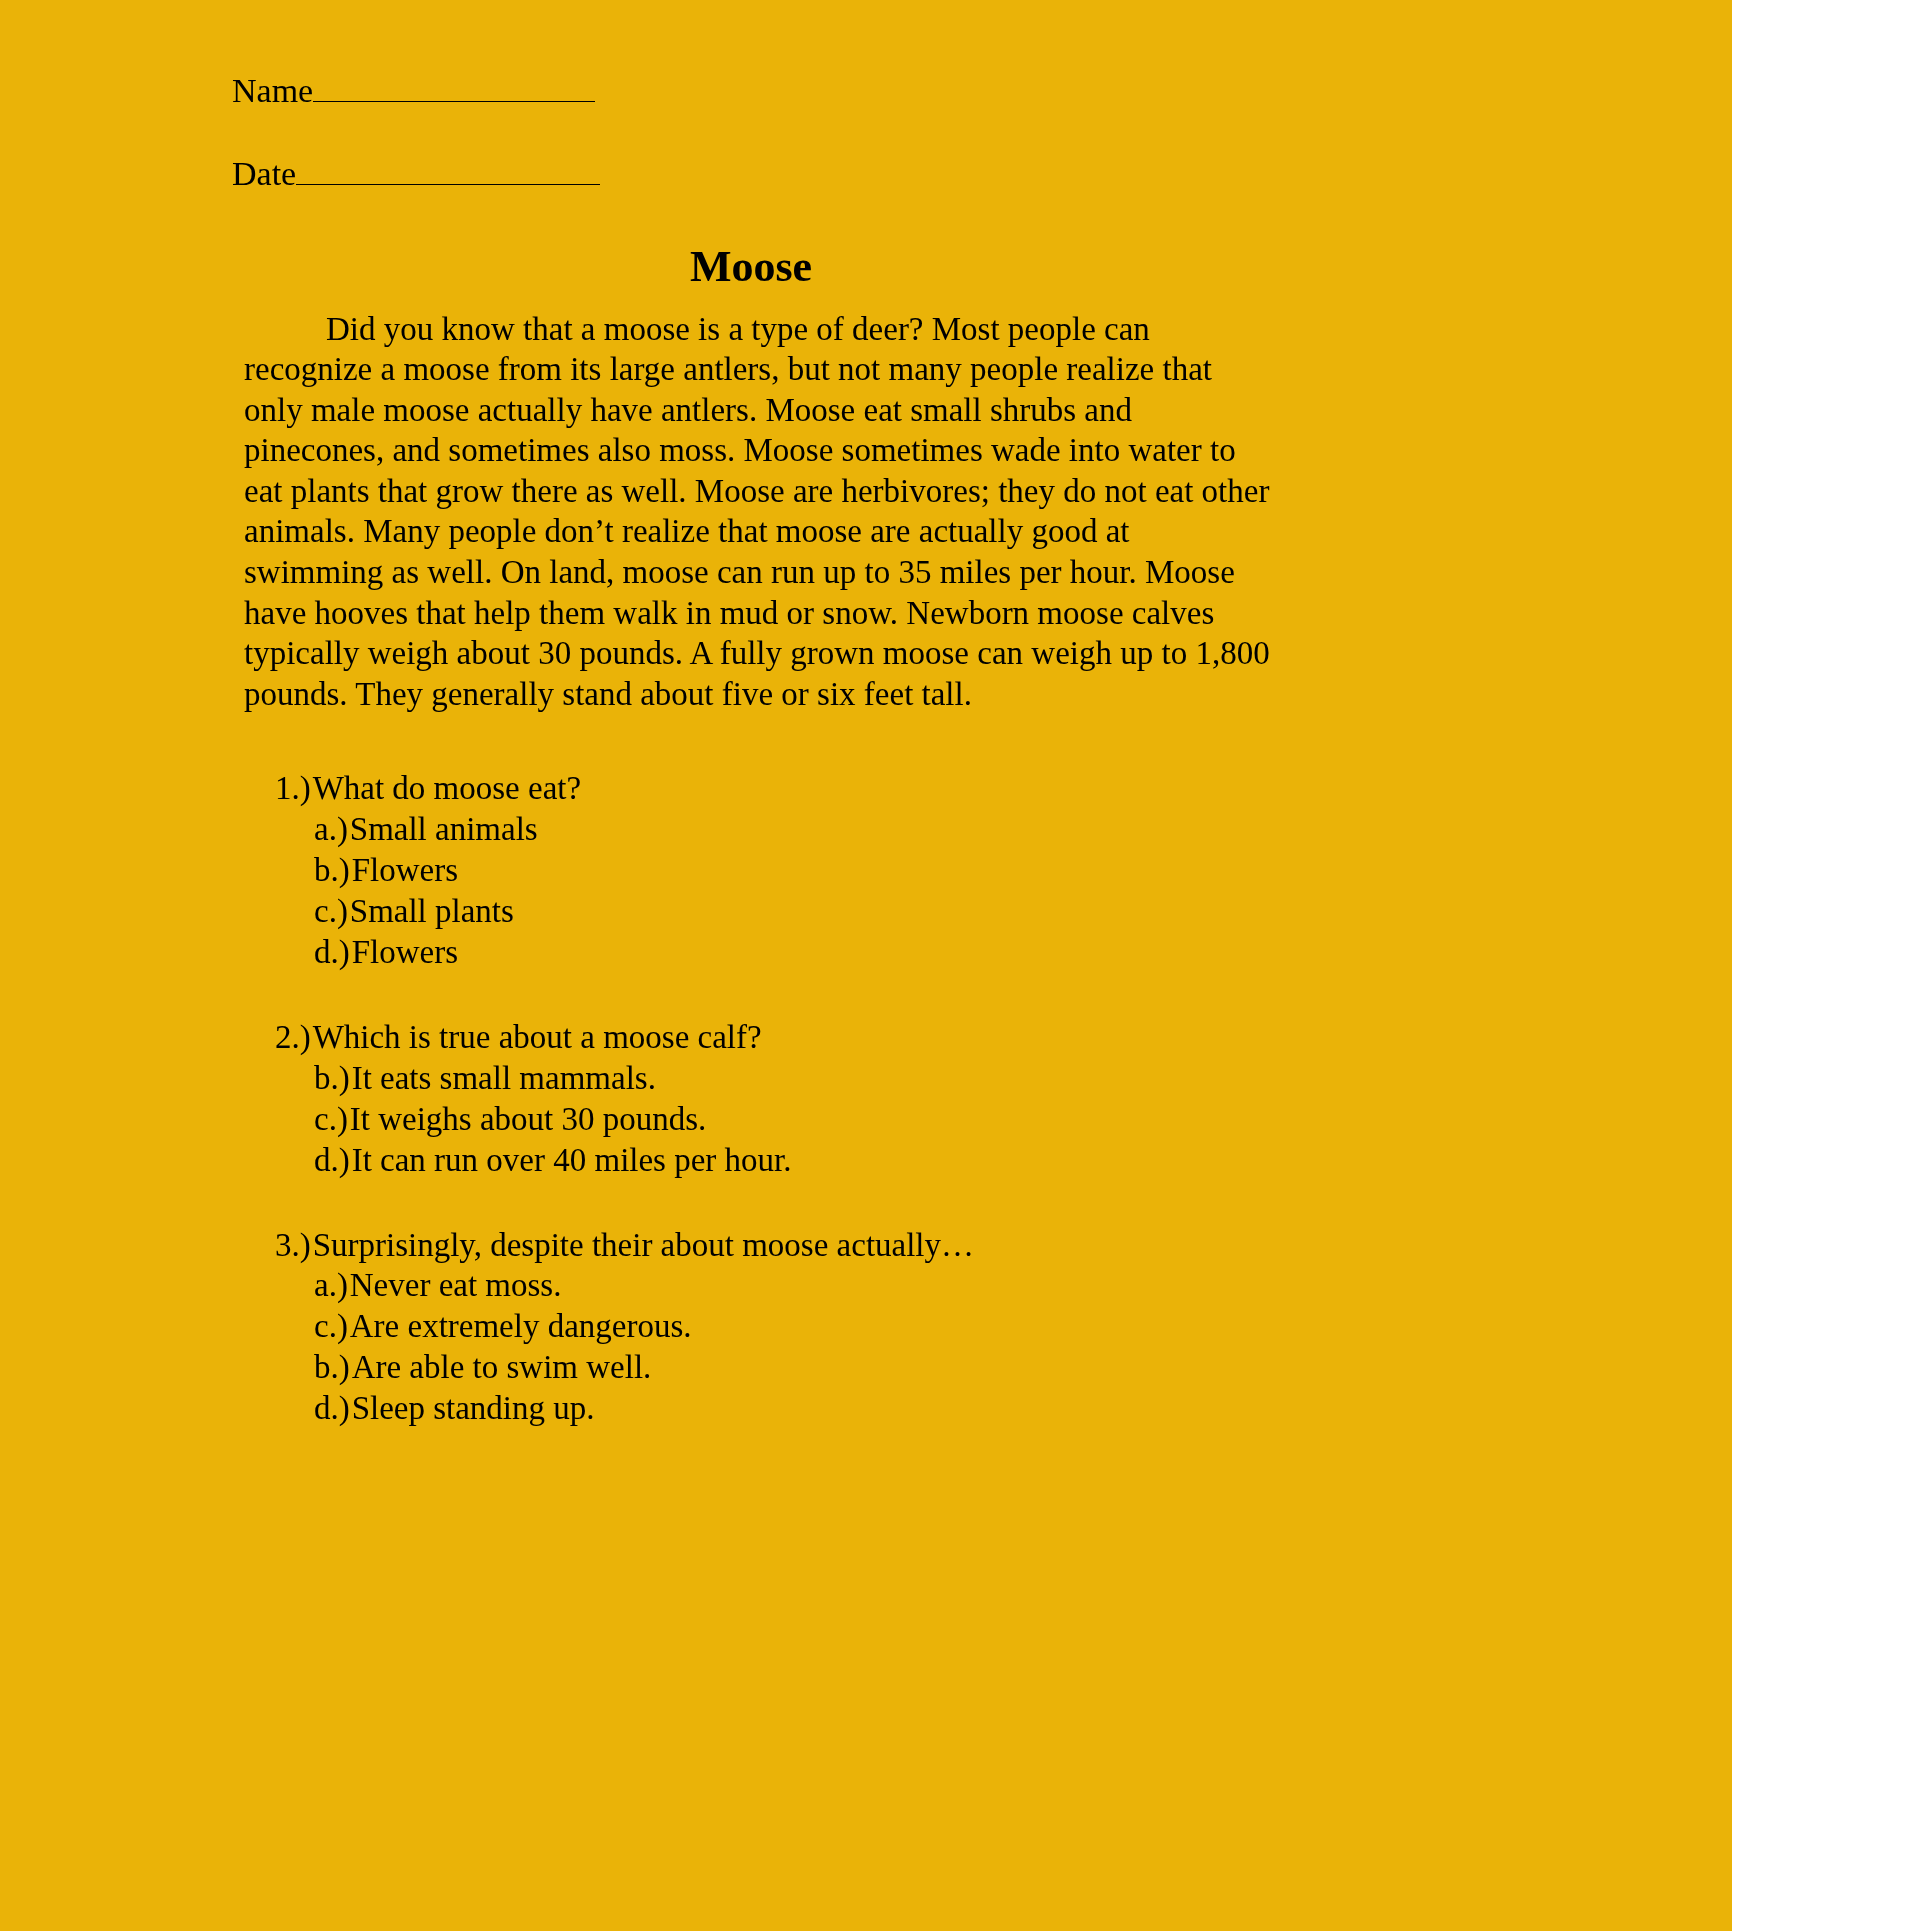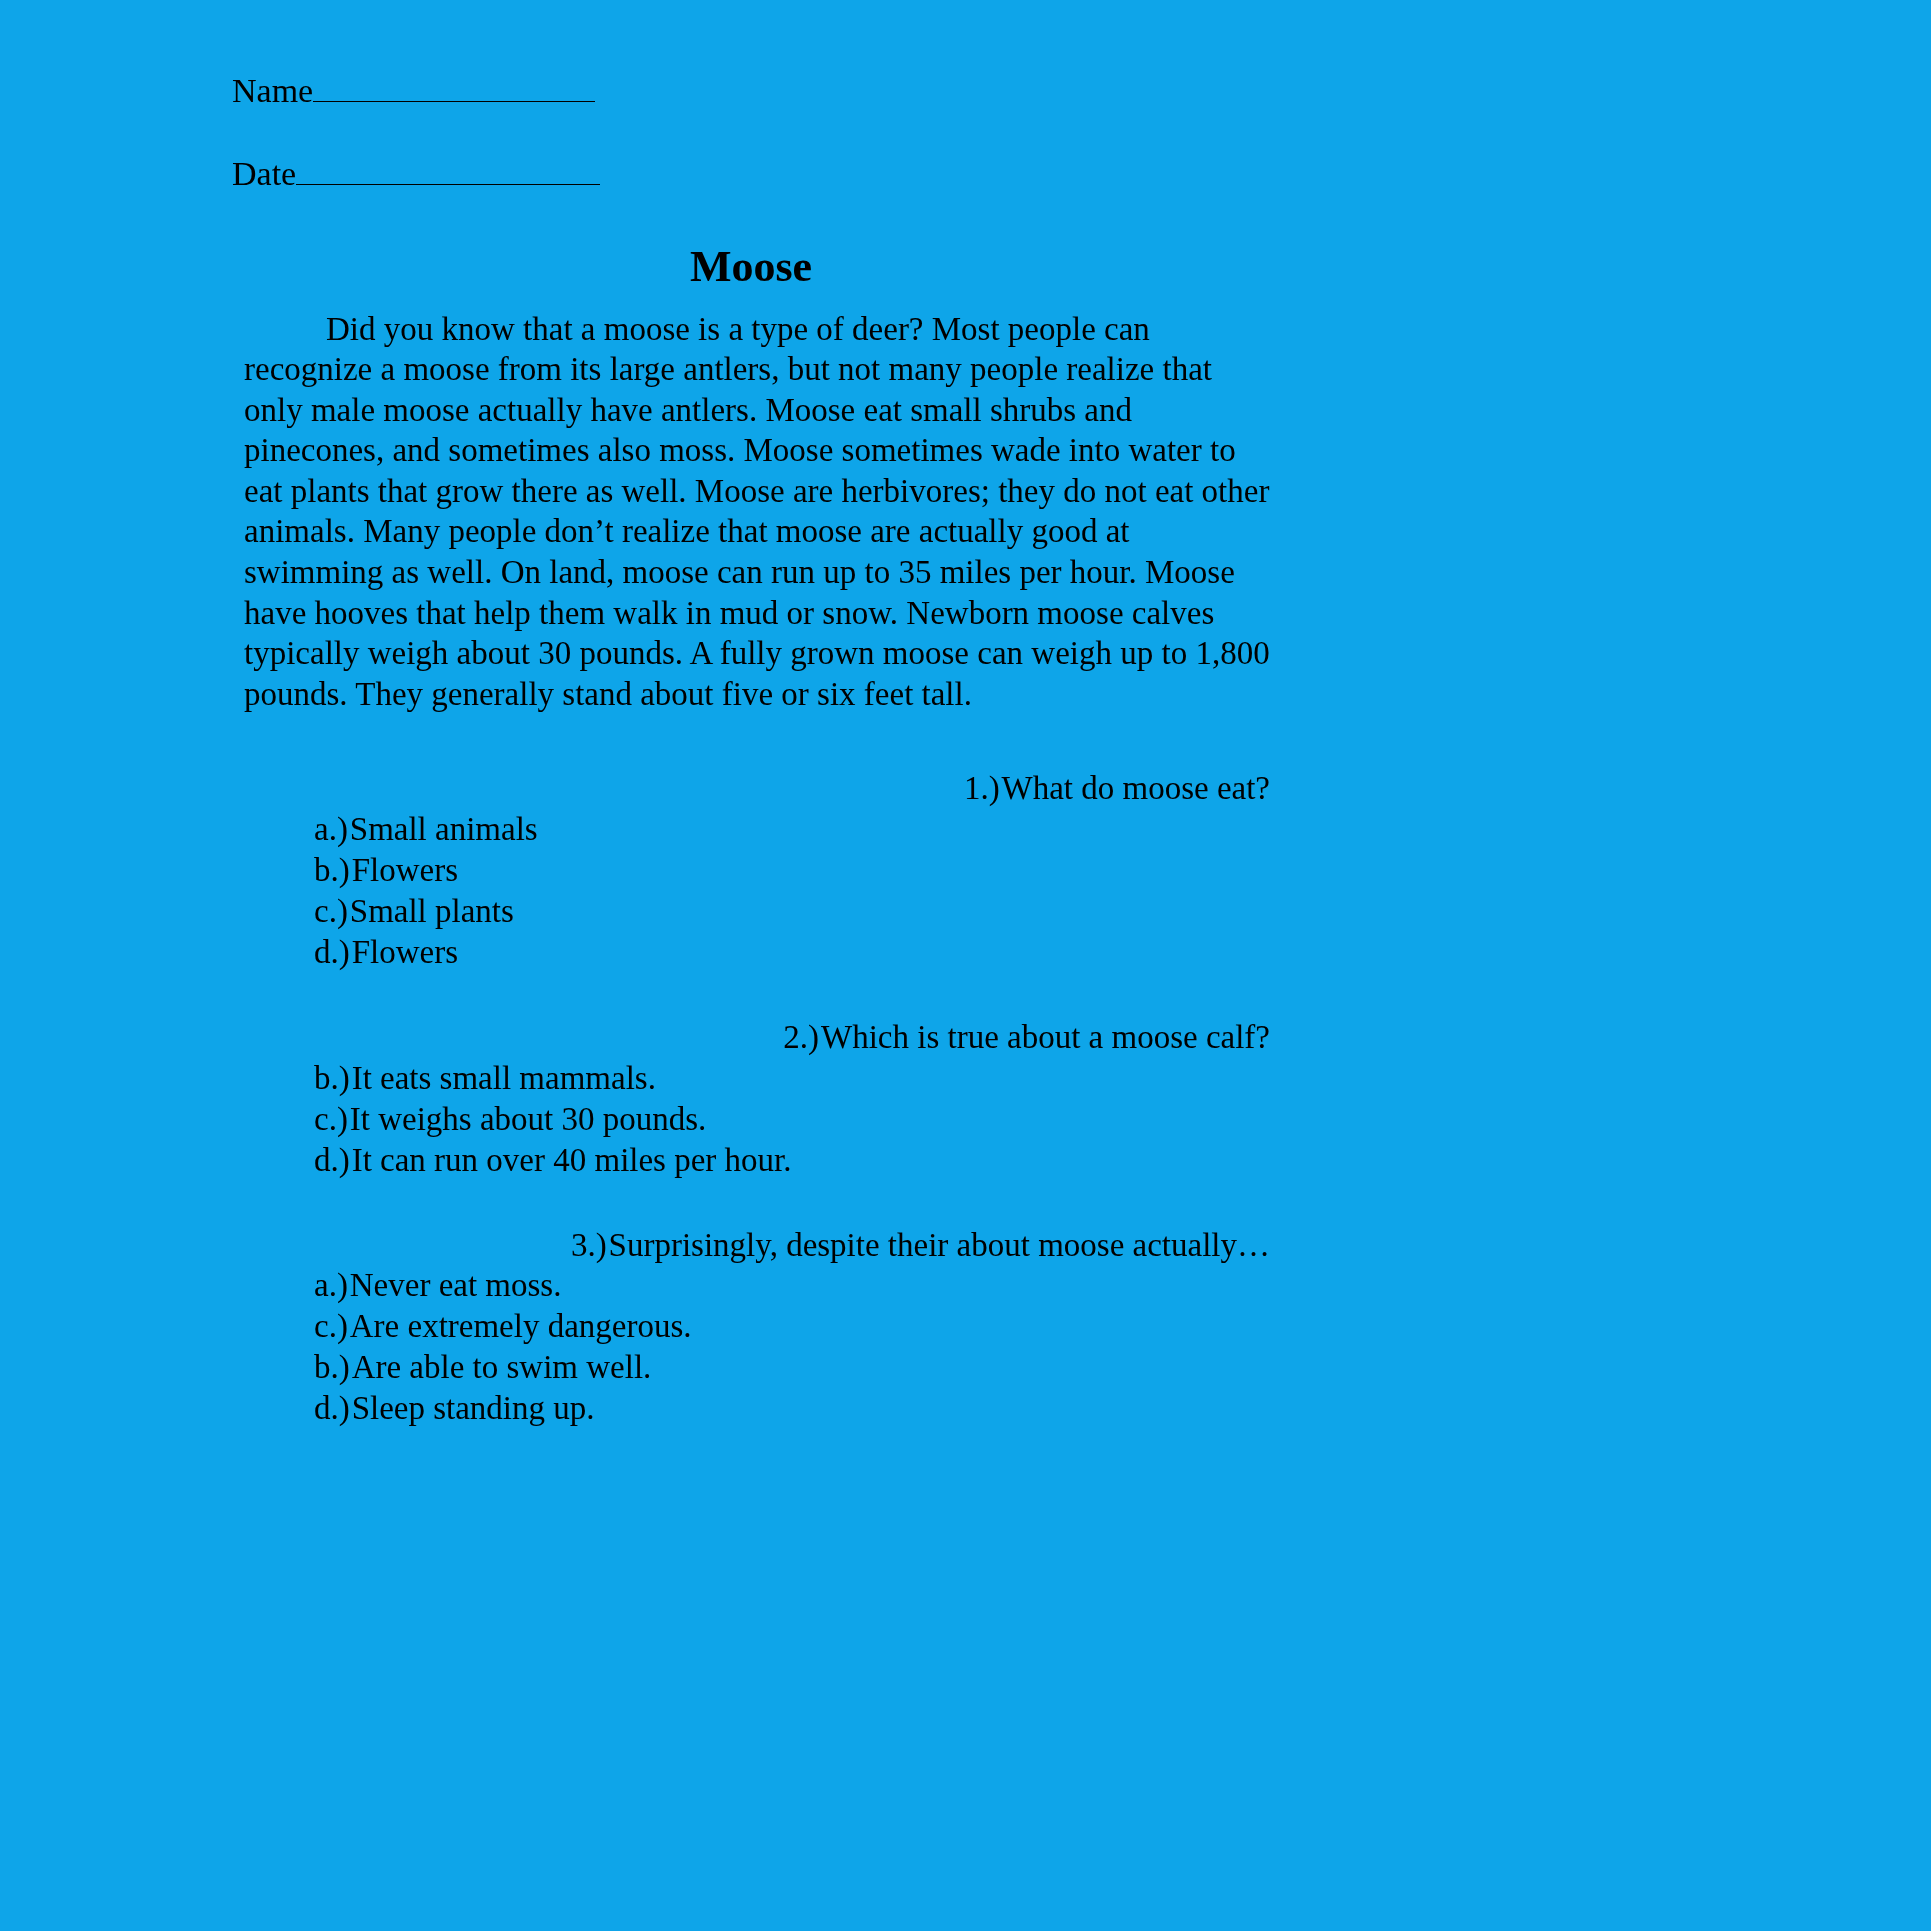--- a/index.html
+++ b/index.html
@@ -4,23 +4,23 @@
 <style>
   html, body {
     margin: 0;
     padding: 0;
     background: #ffffff;
     color: #000000;
     font-family: "Liberation Serif", "DejaVu Serif", serif;
   }
   .canvas {
     position: relative;
-    width: 1931px;
+    width: 1732px;
     height: 1931px;
-    background: #0ea5e9;
+    background: #eab308;
     overflow: hidden;
   }
   .page {
     position: absolute;
     left: 232px;
     top: 68px;
     width: 1038px;
   }
   .field-line {
     font-size: 34px;
@@ -50,21 +50,20 @@
     text-indent: 82px;
     text-align: left;
   }
   .question {
     font-size: 33px;
     line-height: 1.24;
     margin-bottom: 44px;
   }
   .q-line {
     padding-left: 43px;
-    text-align: right;
   }
   .option {
     padding-left: 82px;
   }
   .q-num, .opt-letter {
     margin-right: 1.9px;
   }
 </style>
 </head>
 <body>

